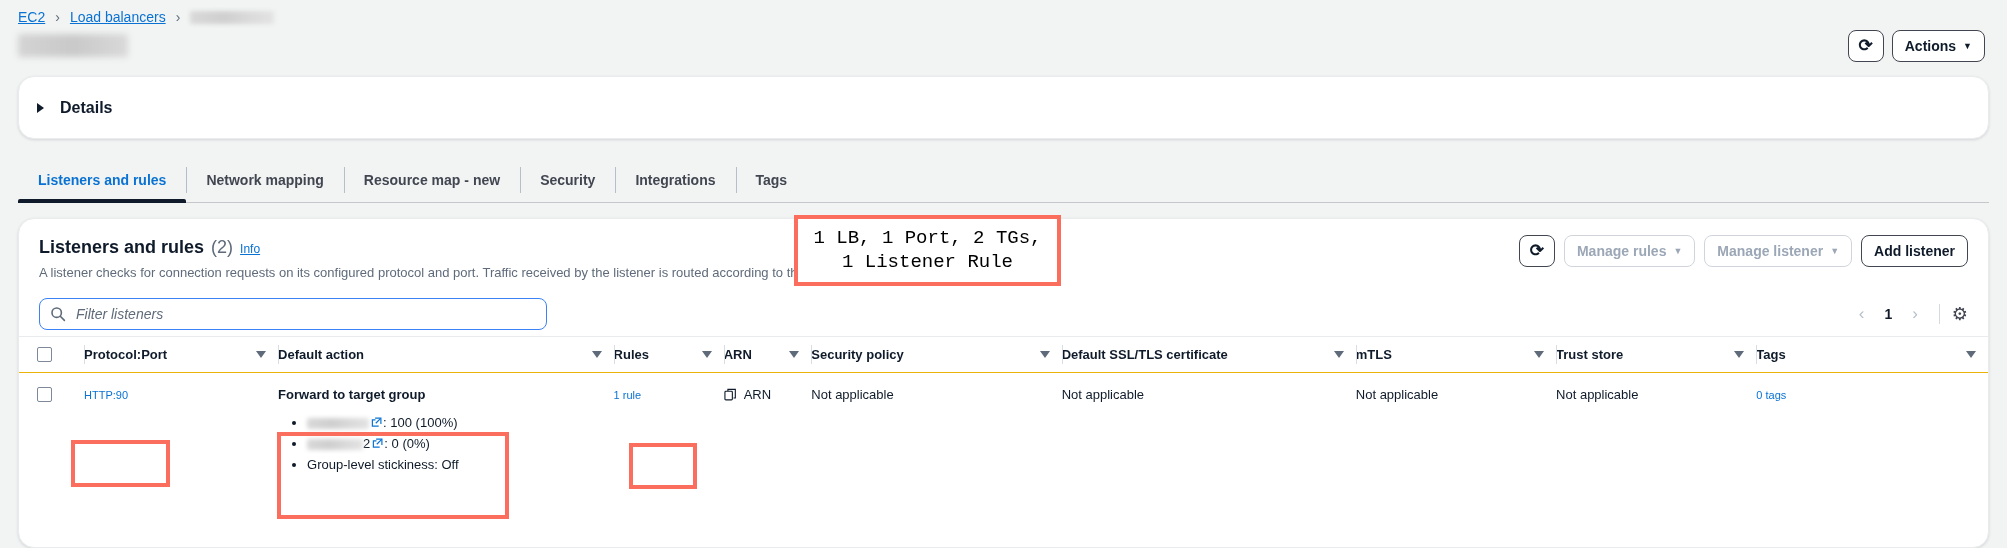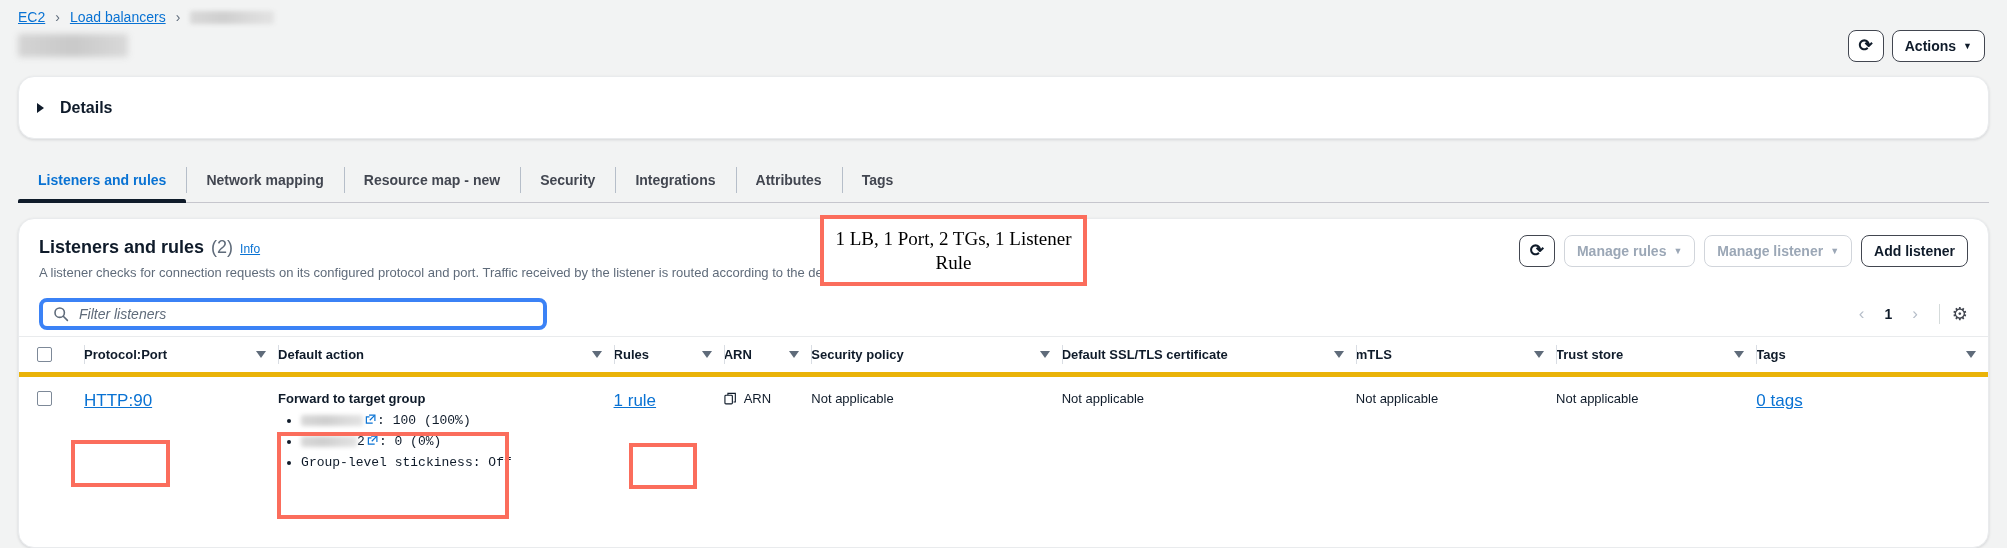--- a/index.html
+++ b/index.html
@@ -157,45 +157,45 @@
 
   .head-buttons {
     position: absolute;
     right: 20px; top: 16px;
     display: flex; align-items: center; gap: 9px;
   }
 
   
   .annotation {
     position: absolute;
-    left: 820px; top: 215px;
+    left: 794px; top: 215px;
     width: 267px; height: 71px;
     border: 4px solid #fb6d5c;
     background: #fff;
     display: flex; align-items: center; justify-content: center;
     text-align: center;
-    font-family: Liberation Serif, serif;
+    font-family: Liberation Mono, monospace;
     font-size: 19px;
     color: #000;
     line-height: 1.25;
     z-index: 40;
     padding: 0 10px;
   }
 
   
   .filter-row {
     position: relative;
     padding: 18px 20px 0 20px;
     height: 56px;
   }
   .search-box {
     position: relative;
     width: 508px;
     height: 32px;
-    border: 4px solid #3b82f6;
+    border: 1px solid #3b82f6;
     border-radius: 8px;
     background: #fff;
     display: flex; align-items: center;
     padding-left: 10px;
   }
   .search-glyph {
     width: 16px; height: 16px;
     margin-right: 8px;
     color: #5f6b7a;
     flex: none;
@@ -227,21 +227,21 @@
     border-collapse: collapse;
     table-layout: fixed;
   }
   table.listeners th {
     text-align: left;
     font-size: 13px;
     font-weight: bold;
     color: #0f1b2a;
     padding: 10px 0 10px 0;
     border-top: 1px solid #e9ebed;
-    border-bottom: 5px solid #eab308;
+    border-bottom: 1px solid #eab308;
     background: #fff;
     position: relative;
     vertical-align: middle;
   }
   table.listeners th .th-inner {
     display: flex; align-items: center; justify-content: space-between;
     padding-right: 12px;
   }
   table.listeners th.divided::before {
     content: "";
@@ -256,23 +256,22 @@
     flex: none;
   }
   table.listeners td {
     font-size: 13px;
     color: #0f1b2a;
     padding: 14px 0;
     vertical-align: top;
   }
   .cell-link {
     color: #0972d3;
-    text-decoration: underline;
     cursor: pointer;
-    font-size: 17px;
+    font-size: 11px;
   }
   .chk {
     width: 15px; height: 15px;
     border: 1px solid #7d8998;
     border-radius: 2px;
     background: #fff;
     display: inline-block;
     cursor: pointer;
   }
 
@@ -282,21 +281,21 @@
     border: 4px solid #fb6d5c;
     background: transparent;
     z-index: 30;
     pointer-events: none;
   }
   #hl-protocol { left: 71px;  top: 440px; width: 99px;  height: 47px; }
   #hl-action   { left: 277px; top: 432px; width: 232px; height: 87px; }
   #hl-rules    { left: 629px; top: 443px; width: 68px;  height: 46px; }
 
   .action-title { font-weight: bold; font-size: 13px; color: #0f1b2a; margin-bottom: 3px; }
-  ul.action-list { margin: 6px; padding-left: 17px; font-family: Liberation Mono, monospace; }
+  ul.action-list { margin: 12px; padding-left: 17px; }
   ul.action-list li { font-size: 13px; color: #0f1b2a; margin-top: 2px; line-height: 1.45; }
   .tg-redact-a { width: 62px; height: 11px; }
   .tg-redact-b { width: 56px; height: 11px; }
   .ext-link {
     display: inline-block;
     width: 11px; height: 11px;
     position: relative;
     margin: 0 1px -1px 2px;
   }
   .ext-link svg { display: block; }
@@ -341,23 +340,20 @@
   </div>
   <div class="tab">
     <span>Resource map -</span>
     <span class="new-italic">new</span>
   </div>
   <div class="tab">
     <span>Security</span>
   </div>
   <div class="tab">
     <span>Integrations</span>
-  </div>
-  <div class="tab">
-    <span>Attributes</span>
   </div>
   <div class="tab">
     <span>Tags</span>
   </div>
 </div>
 
 <section class="main-card">
 
   <div class="card-head">
     <div class="card-title-line">

